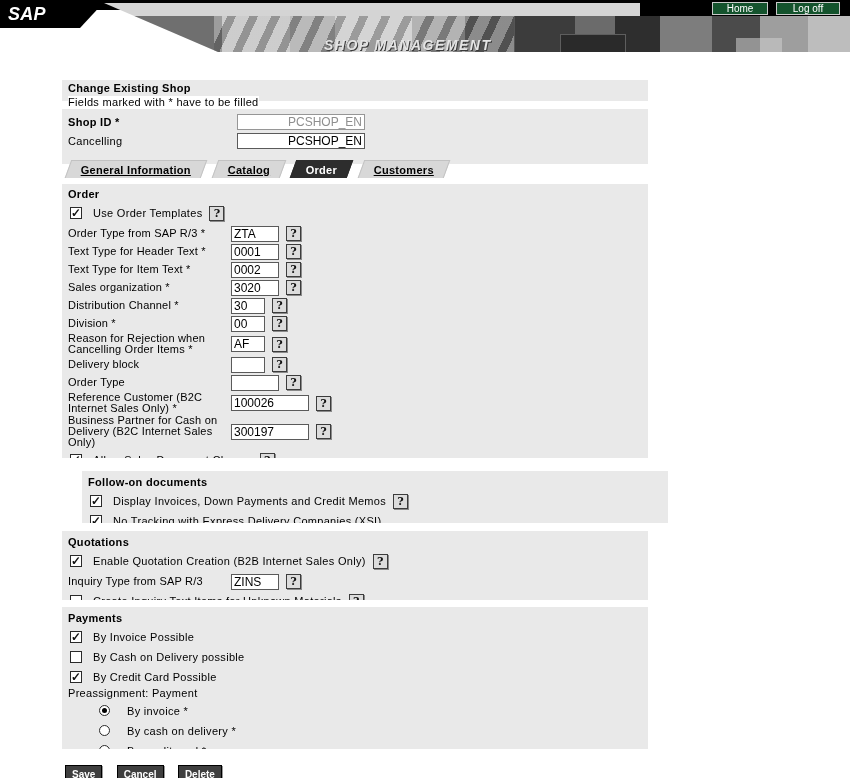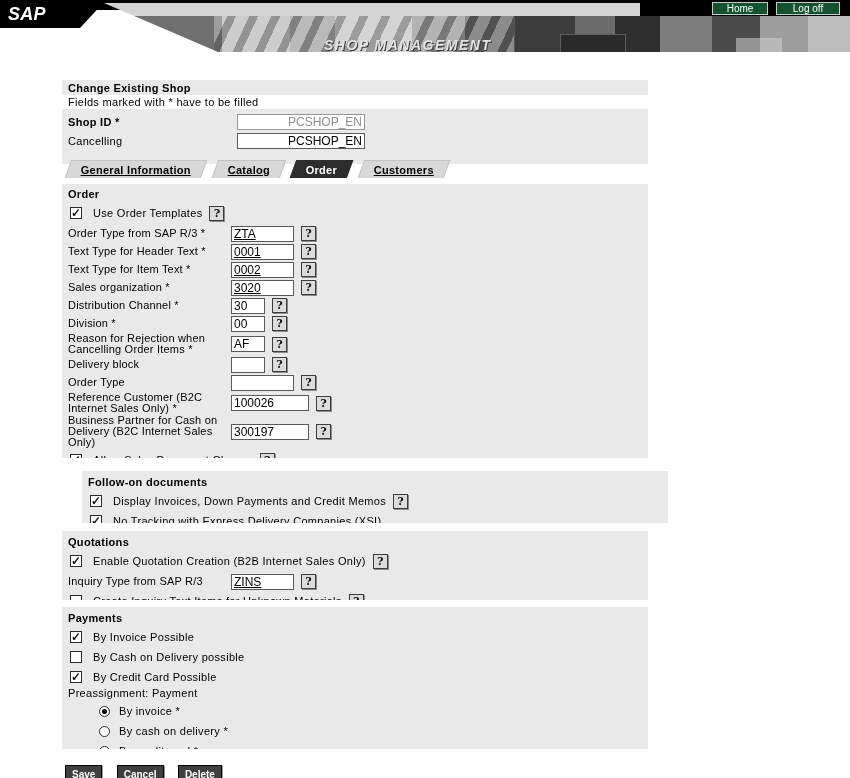--- a/index.html
+++ b/index.html
@@ -45,35 +45,35 @@
     position:absolute; top:2px; height:13px; z-index:4;
     background:#14532d; color:#fff; border:1px solid #c9c9c9;
     font-family:"Liberation Sans",sans-serif; font-size:10px; line-height:10px;
     text-align:center; cursor:pointer; padding:0;
   }
   .home-btn { left:712px; width:56px; }
   .logoff-btn { left:776px; width:64px; }
 
   
   .band { position:absolute; left:62px; width:586px; background:#e9e9e9; overflow:hidden; }
-  .heading-band { top:80px; height:15px; font-weight:bold; padding:2px 0 0 6px; }
+  .heading-band { top:80px; height:21px; font-weight:bold; padding:2px 0 0 6px; }
   .note-line { position:absolute; left:68px; top:96px; background:#fff; }
   .shop-band { top:109px; height:55px; padding-top:3px; }
 
   .srow { display:flex; align-items:center; height:19px; padding-left:6px; }
   .flabel-wide { width:169px; flex:0 0 169px; }
   .bold { font-weight:bold; }
 
   .tin {
     height:16px; border:1px solid #5a5a5a; background:#fff; padding:0 2px;
     font-family:"Liberation Sans",sans-serif; font-size:12px; color:#000;
   }
   .in-xl { width:128px;text-align:right; }
   .in-lg { width:78px; }
-  .in-md { width:63px;text-decoration:underline; }
+  .in-md { width:48px; }
   .in-sm { width:34px; }
   .dis { color:#8f8f8f; border-color:#969696; }
 
   
   .tabs { position:absolute; left:68px; top:160px; height:19px; white-space:nowrap; }
   .tab {
     display:inline-block; transform:skewX(-20deg); background:#d8d8d8;
     padding:3px 12px 2px 12px; margin-right:7px; border:1px solid #c2c2c2; border-bottom:none;
     cursor:pointer;
   }
@@ -93,21 +93,21 @@
 
   .cbrow { display:flex; align-items:center; margin-bottom:4px; min-height:16px; }
   .cb {
     width:12px; height:12px; flex:0 0 12px; background:#fff; border:1px solid #2a2a2a;
     display:inline-block; position:relative; margin:0 11px 0 2px; cursor:pointer;
   }
   .cb[data-checked="true"]::after {
     content:"\2713"; position:absolute; left:0; top:-2px;
     font-size:12px; font-weight:bold; color:#111;
   }
-  .radiorow { display:flex; align-items:flex-end; margin:0 0 8px 31px; min-height:12px; }
+  .radiorow { display:flex; align-items:flex-start; margin:0 0 8px 31px; min-height:12px;gap:8px; }
   .radio {
     width:11px; height:11px; flex:0 0 11px; border-radius:50%; background:#fff;
     border:1px solid #2a2a2a; position:relative; margin-right:9px; cursor:pointer;
   }
   .radio[data-checked="true"]::after {
     content:""; position:absolute; left:2px; top:2px; width:5px; height:5px;
     border-radius:50%; background:#000;
   }
 
   .help {

